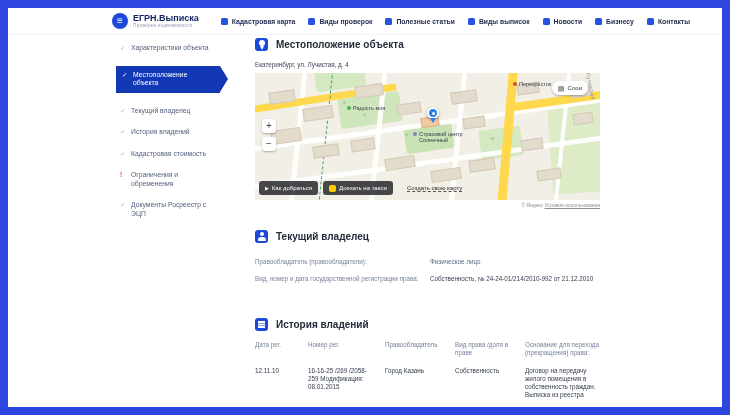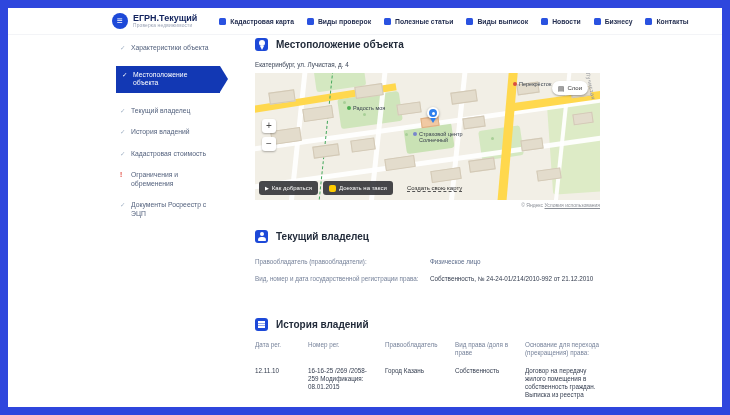--- a/index.html
+++ b/index.html
@@ -82,21 +82,21 @@
 </style>
 </head>
 <body>
 
 <div class="page">
 
   <div class="header">
     <div class="logo">
       <span class="logo-icon">≡</span>
       <span class="logo-text">
-        <span class="logo-title">ЕГРН.Текущий</span>
+        <span class="logo-title">ЕГРН.Выписка</span>
         <span class="logo-sub">Проверка недвижимости</span>
       </span>
     </div>
     <nav class="nav">
       <a class="nav-item">
           <span class="nav-ico"></span>
           <span class="nav-label">Кадастровая карта</span>
         </a>
       <a class="nav-item">
           <span class="nav-ico"></span>

